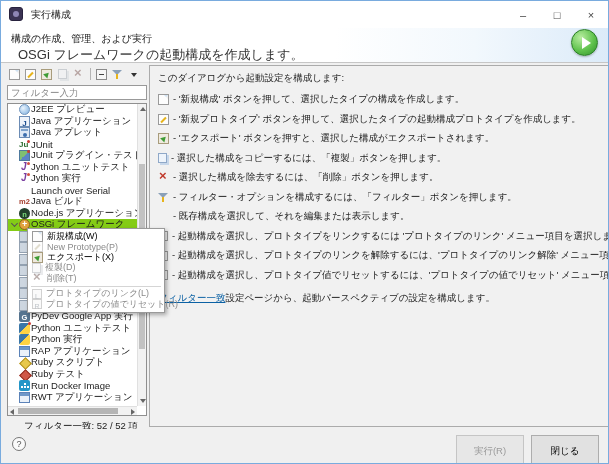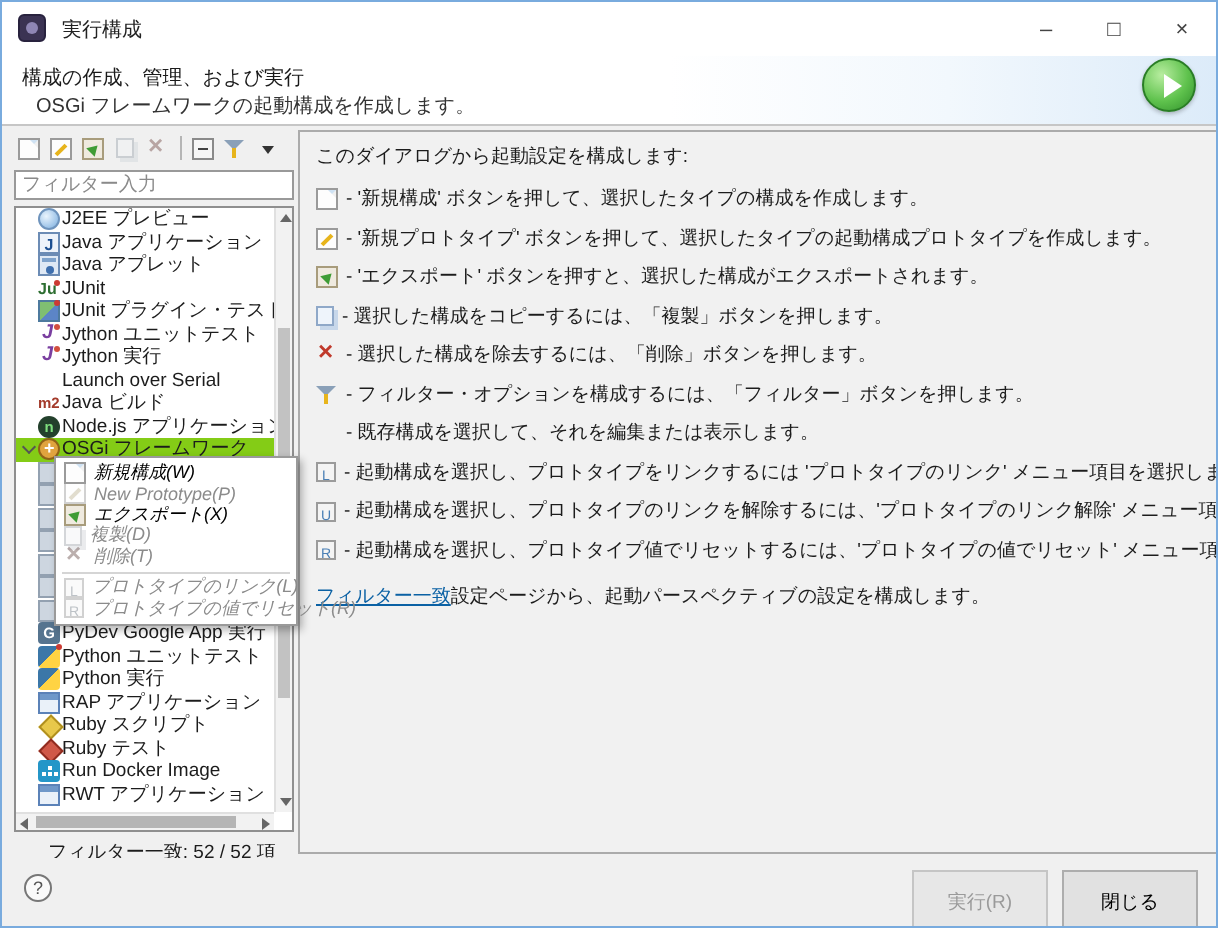--- a/index.html
+++ b/index.html
@@ -12,21 +12,21 @@
   .app-icon{position:absolute;left:8px;top:6px;width:14px;height:14px;background:#3b3353;border:1px solid #28223e;border-radius:3px;}
   .app-icon::after{content:"";position:absolute;left:3px;top:3px;width:6px;height:6px;border-radius:50%;background:#8f86b5;}
   .win-title{position:absolute;left:30px;top:7px;font-size:10px;color:#222;}
   .win-controls{position:absolute;right:0;top:0;height:27px;display:flex;}
   .win-btn{width:34px;height:27px;display:flex;align-items:center;justify-content:center;color:#444;font-size:11px;}
 
   
   .banner{position:absolute;top:27px;left:0;right:0;height:35px;
     background:linear-gradient(90deg,#ffffff 55%,#f2f8fd 78%,#dcebf9 100%);border-bottom:1px solid #c6c6c6;}
   .banner-title{position:absolute;left:10px;top:4px;font-size:10px;color:#1a1a1a;}
-  .banner-sub{position:absolute;left:17px;top:18px;font-size:10px;color:#333;}
+  .banner-sub{position:absolute;left:17px;top:18px;font-size:13px;color:#333;}
   .run-badge{position:absolute;right:10px;top:1px;width:27px;height:27px;border-radius:50%;
     background:radial-gradient(circle at 35% 30%,#b8eda0,#5fc24d 55%,#2f8f2a);border:1px solid #2a7d26;box-shadow:0 1px 2px rgba(0,0,0,.25);}
   .run-badge::after{content:"";position:absolute;left:10px;top:7px;border-left:9px solid #ffffff;border-top:6px solid transparent;border-bottom:6px solid transparent;}
 
   
   .main{position:absolute;top:62px;left:0;right:0;height:368px;}
   .left-panel{position:absolute;left:6px;top:2px;width:140px;height:364px;}
 
   .toolbar{display:flex;align-items:center;height:16px;margin:1px 0 3px 0;}
   .tb-btn{width:15px;height:14px;display:flex;align-items:center;justify-content:center;margin-right:1px;}
@@ -57,22 +57,22 @@
   .filter-count{margin-top:4px;color:#1c1c1c;font-size:9.5px;margin-left:17px;}
 
   .right-panel{position:absolute;left:148px;top:2px;width:544px;height:362px;border:1px solid #ababab;background:#f1f1f1;padding:6px 8px;overflow:hidden;}
   .intro{margin-bottom:8px;}
   .hline{display:flex;align-items:center;margin-bottom:6.5px;white-space:nowrap;}
   .hline .htext{margin-left:4px;}
   .link-line{margin-top:10px;white-space:nowrap;}
   .plink{color:#0b61a4;text-decoration:underline;cursor:pointer;}
 
   
-  .context-menu{position:absolute;left:26px;top:227px;width:122px;background:#ffffff;border:1px solid #9a9a9a;
-    box-shadow:2px 2px 4px rgba(0,0,0,.3);z-index:20;padding:2px 0;font-style:italic;}
+  .context-menu{position:absolute;left:26px;top:227px;width:138px;background:#ffffff;border:1px solid #9a9a9a;
+    box-shadow:2px 2px 4px rgba(0,0,0,.3);z-index:20;padding:2px 0;}
   .mrow{display:flex;align-items:center;height:10.5px;padding:0 4px;white-space:nowrap;}
   .mrow .mlabel{margin-left:4px;font-size:9px;color:#000;}
   .mrow.dis .mlabel{color:#8b8b8b;}
   .mrow.dis .ico{opacity:.45;filter:grayscale(.8);}
   .menu-sep{height:1px;background:#d5d5d5;margin:2px 3px;}
 
   
   .footer{position:absolute;bottom:0;left:0;right:0;height:34px;background:#f0f0f0;}
   .help-btn{position:absolute;left:11px;top:8px;width:14px;height:14px;border:1px solid #777;border-radius:50%;
     color:#555;font-size:9px;display:flex;align-items:center;justify-content:center;background:#fafafa;}

